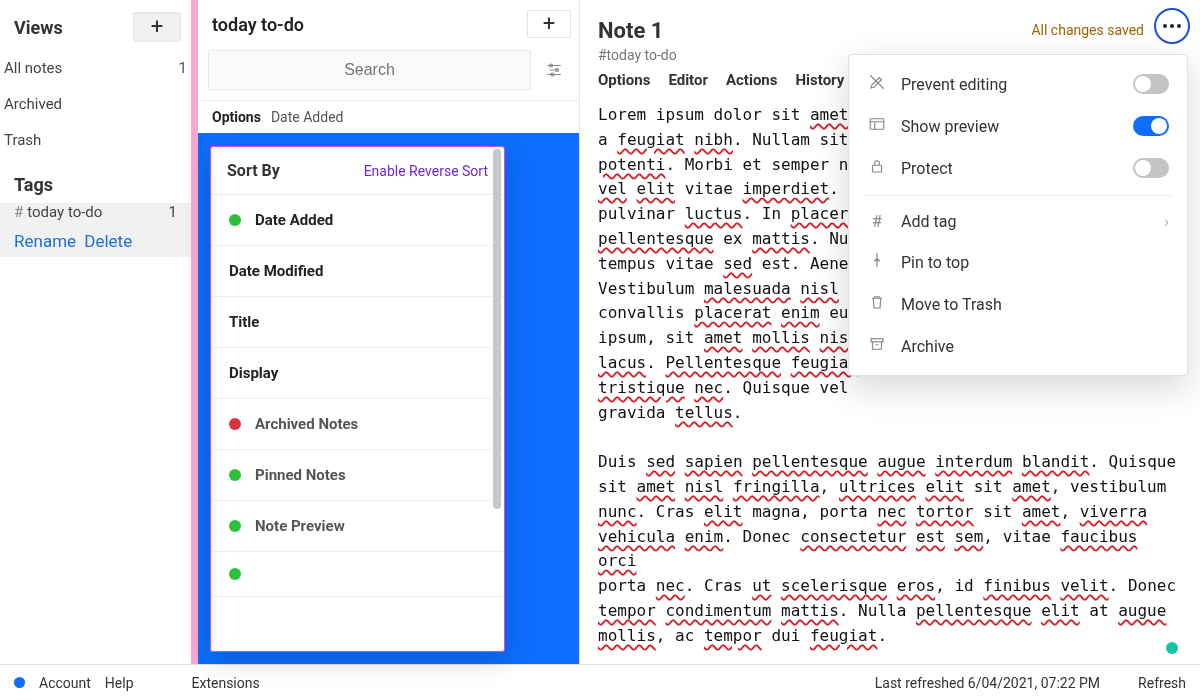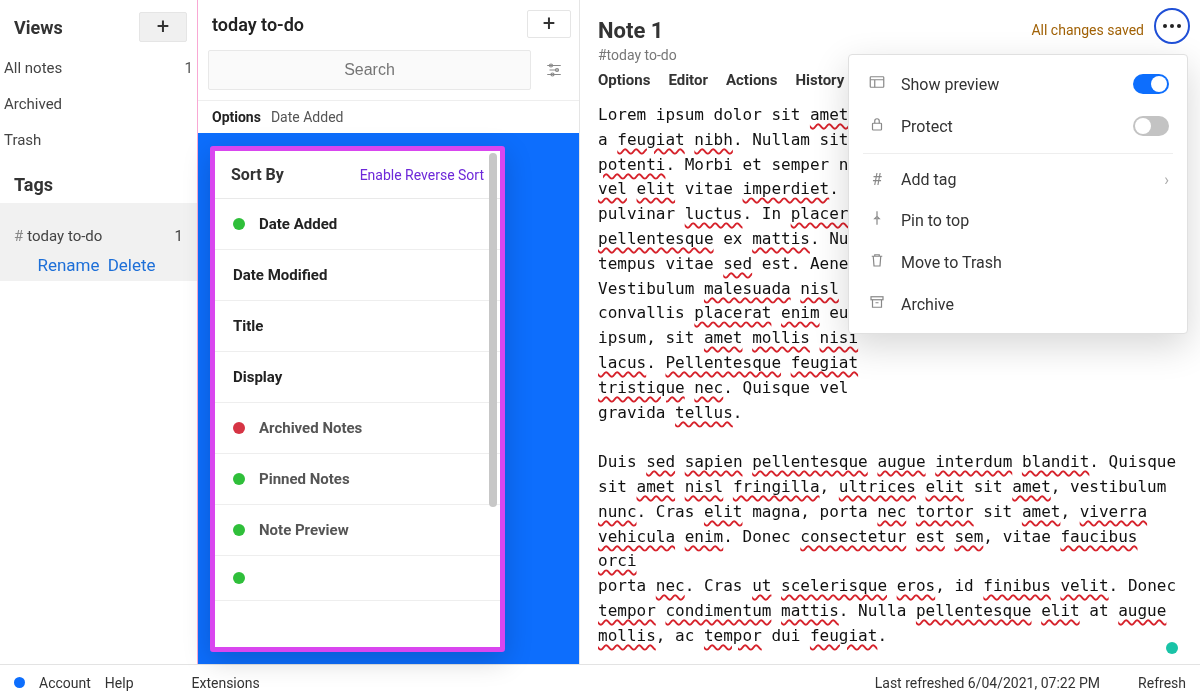--- a/index.html
+++ b/index.html
@@ -1,49 +1,49 @@
 <!DOCTYPE html>
 <html><head>
 <meta charset="utf-8">
 <style>
   * { box-sizing: border-box; margin: 0; padding: 0; }
   html, body { height: 100%; font-family: -apple-system, BlinkMacSystemFont, "Segoe UI", Roboto, sans-serif; font-size: 14px; color: #333; overflow: hidden; }
   .app { display: flex; flex-direction: column; width: 1200px; height: 700px; background: #fff; }
   .main { flex: 1; display: flex; min-height: 0; }
-  .col1 { width: 198px; border-right: 1px solid #f9a8d4; display: flex; flex-direction: column; background: #fff; }
+  .col1 { width: 198px; border-right: 7px solid #f9a8d4; display: flex; flex-direction: column; background: #fff; }
   .col2 { width: 382px; border-right: 1px solid #e5e5e5; display: flex; flex-direction: column; background: #fff; position: relative; }
   .col3 { flex: 1; display: flex; flex-direction: column; position: relative; }
   
   
   .views-header { display: flex; align-items: center; justify-content: space-between; padding: 12px 10px 8px 14px; }
   .views-header h3 { font-size: 18px; font-weight: 700; }
   .plus-btn { width: 48px; height: 30px; border: 1px solid #e5e5e5; background: #f0f0f0; border-radius: 2px; font-size: 22px; line-height: 1; display:flex; align-items:center; justify-content:center; cursor:pointer; color:#333; }
   .view-item { display: flex; justify-content: space-between; padding: 9px 4px; font-size: 15px; color: #444; cursor: pointer; }
   .view-item .count { color:#555; }
   .tags-header { padding: 16px 14px 8px; font-size: 18px; font-weight: 700; }
-  .tag-item { background: #f1f1f1; padding: 24px 14px 6px; text-align: center; }
+  .tag-item { background: #f1f1f1; padding: 0 14px 6px; }
   .tag-row { display:flex; justify-content:space-between; align-items:center; font-size:15px; color:#444; }
   .hash { color:#888; margin-right:4px; }
   .tag-actions { margin-top:10px; color:#1d6fd8; font-size:17px; }
   .tag-actions span { cursor:pointer; margin-right:4px; }
   
   
   .list-header { display:flex; justify-content:space-between; align-items:center; padding: 10px 8px 6px 14px; }
   .list-header h3 { font-size: 18px; font-weight: 600; color:#222; }
   .plus-btn.sm { width:44px; height:28px; border:1px solid #e5e5e5; background:#fff; }
   .search-row { display:flex; gap:8px; padding: 6px 10px 10px; align-items:center; }
   .search-input { flex:1; height:40px; border:1px solid #e8e8e8; background:#fafafa; text-align:center; font-size:16px; color:#777; border-radius:2px; }
   .filter-btn { width:30px; height:30px; display:flex; align-items:center; justify-content:center; cursor:pointer; color:#555; }
   .opts-row { display:flex; gap:10px; padding:8px 14px; font-size:14px; border-top:1px solid #eee; }
   .opts-row .lbl { font-weight:700; color:#222; }
   .opts-row .val { color:#555; }
   .note-blue { flex:1; background:#0d6efd; }
   
   
-  .sort-pop { position:absolute; left:12px; right:74px; top:146px; bottom:12px; background:#fff; border:5px solid #d946ef; border-radius:3px; box-shadow:0 8px 28px rgba(0,0,0,.18); display:flex; flex-direction:column; overflow:hidden; z-index:5; }
+  .sort-pop { position:absolute; left:12px; right:74px; top:146px; bottom:12px; background:#fff; border:1px solid #d946ef; border-radius:3px; box-shadow:0 8px 28px rgba(0,0,0,.18); display:flex; flex-direction:column; overflow:hidden; z-index:5; }
   .sort-hdr { display:flex; justify-content:space-between; align-items:center; padding:14px 16px; border-bottom:1px solid #e9e9e9; }
   .sort-hdr .t { font-size:16px; font-weight:700; }
   .sort-hdr .rev { color:#6d28d9; font-size:14px; cursor:pointer; }
   .sort-items { flex:1; overflow:auto; }
   .sort-item { padding:16px 18px; border-bottom:1px solid #eee; font-size:15px; font-weight:700; color:#222; display:flex; align-items:center; gap:14px; cursor:pointer; }
   .sort-item.section { font-weight:700; }
   .dot { width:12px; height:12px; border-radius:50%; flex:none; }
   .dot.green { background:#2fbf3a; }
   .dot.red { background:#d63444; }
   .sort-item.sub { font-weight:700; color:#555; }
@@ -221,20 +221,27 @@
 <span class="u">vehicula</span><span> </span><span class="u">enim</span><span>. Donec </span><span class="u">consectetur</span><span> </span><span class="u">est</span><span> </span><span class="u">sem</span><span>, vitae </span><span class="u">faucibus</span><span> </span><span class="u">orci</span>
 <span>porta </span><span class="u">nec</span><span>. Cras </span><span class="u">ut</span><span> </span><span class="u">scelerisque</span><span> </span><span class="u">eros</span><span>, id </span><span class="u">finibus</span><span> </span><span class="u">velit</span><span>. Donec</span>
 <span class="u">tempor</span><span> </span><span class="u">condimentum</span><span> </span><span class="u">mattis</span><span>. Nulla </span><span class="u">pellentesque</span><span> </span><span class="u">elit</span><span> at </span><span class="u">augue</span>
 <span class="u">mollis</span><span>, ac </span><span class="u">tempor</span><span> dui </span><span class="u">feugiat</span><span>.</span>
 
 </div>
 
       <div class="more-menu">
         <div class="menu-row">
           <span class="ico"><svg class="svgico" viewBox="0 0 24 24">
+                <path d="M4 20l4-1 10-10-3-3L5 16l-1 4zM3 3l18 18"></path>
+              </svg></span>
+          <span class="lbl">Prevent editing</span>
+          <span class="toggle"></span>
+        </div>
+        <div class="menu-row">
+          <span class="ico"><svg class="svgico" viewBox="0 0 24 24">
                 <rect x="3" y="5" width="18" height="14" rx="1"></rect>
                 <path d="M3 9h18M9 9v10"></path>
               </svg></span>
           <span class="lbl">Show preview</span>
           <span class="toggle on"></span>
         </div>
         <div class="menu-row">
           <span class="ico"><svg class="svgico" viewBox="0 0 24 24">
                 <rect x="6" y="11" width="12" height="9" rx="1"></rect>
                 <path d="M9 11V8a3 3 0 016 0v3"></path>

